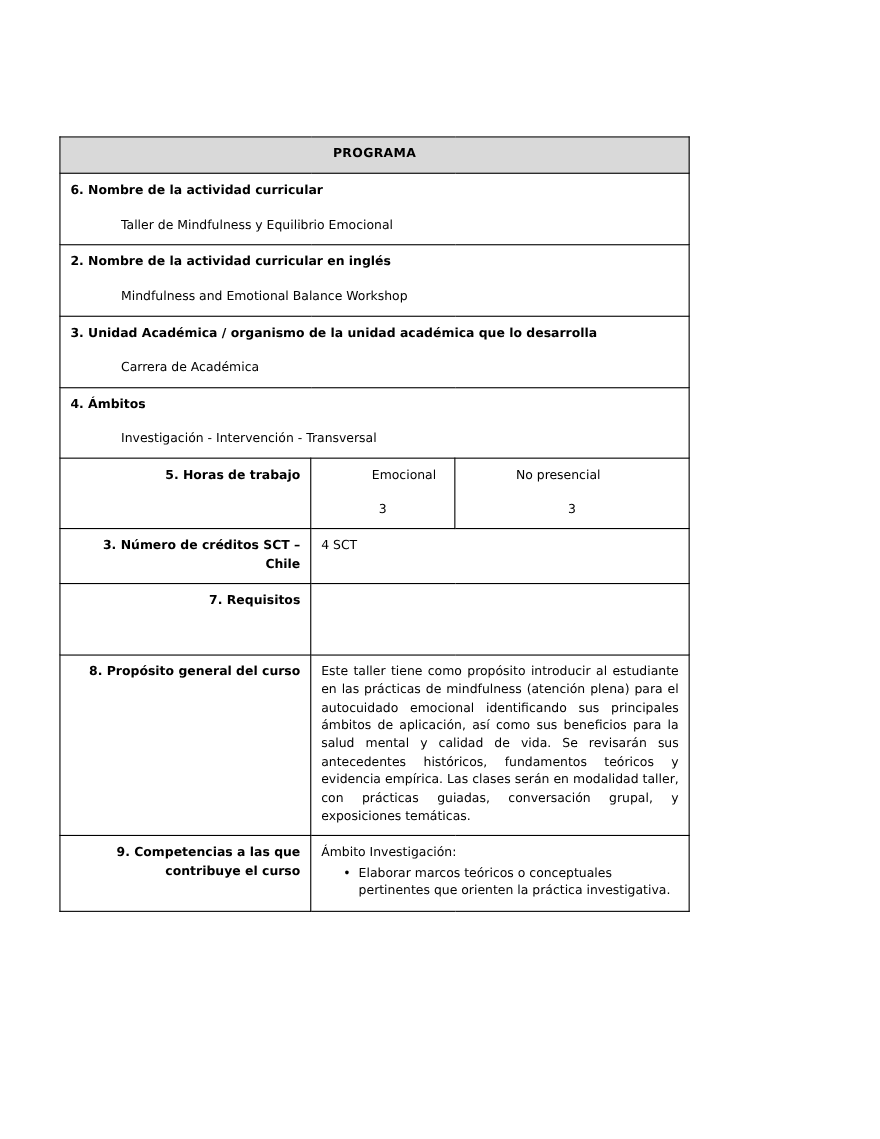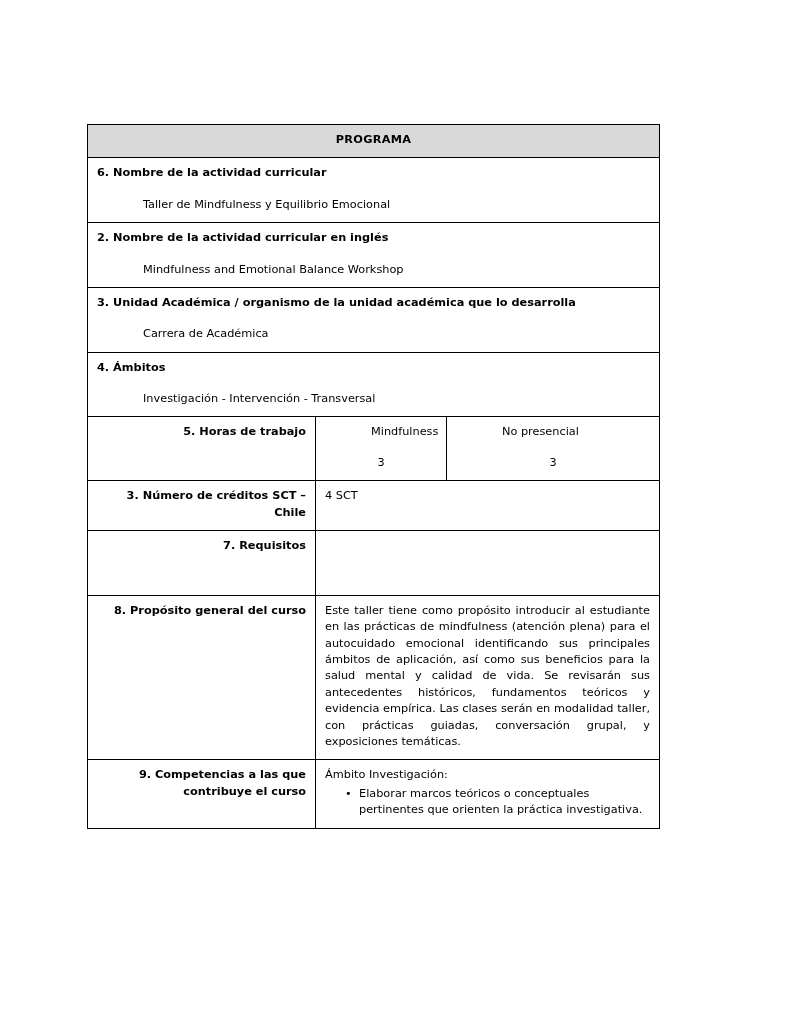--- a/index.html
+++ b/index.html
@@ -11,21 +11,21 @@
     width: 800px;
     height: 1035px;
     font-family: "DejaVu Sans", sans-serif;
     color: #000000;
   }
   .page {
     position: relative;
     width: 800px;
     height: 1035px;
     box-sizing: border-box;
-    padding: 124px 114px 0 87px;
+    padding: 124px 114px 0 54px;
   }
   table.program {
     width: 572px;
     border-collapse: collapse;
     table-layout: fixed;
   }
   table.program td {
     border: 1px solid #000000;
     vertical-align: top;
     padding: 7px 9px 9px 9px;
@@ -140,21 +140,21 @@
           <span class="lbl">4. Ámbitos</span>
           <span class="val">Investigación - Intervención - Transversal</span>
         </td>
       </tr>
 
       <tr>
         <td class="col-label">
           <span class="lbl">5. Horas de trabajo</span>
         </td>
         <td class="hours-sub">
-          <span class="val">Mindfulness</span>
+          <span class="val">Emocional</span>
           <span class="hours-num">3</span>
         </td>
         <td class="hours-sub">
           <span class="val">No presencial</span>
           <span class="hours-num">3</span>
         </td>
       </tr>
 
       <tr>
         <td class="col-label two-line-label">

